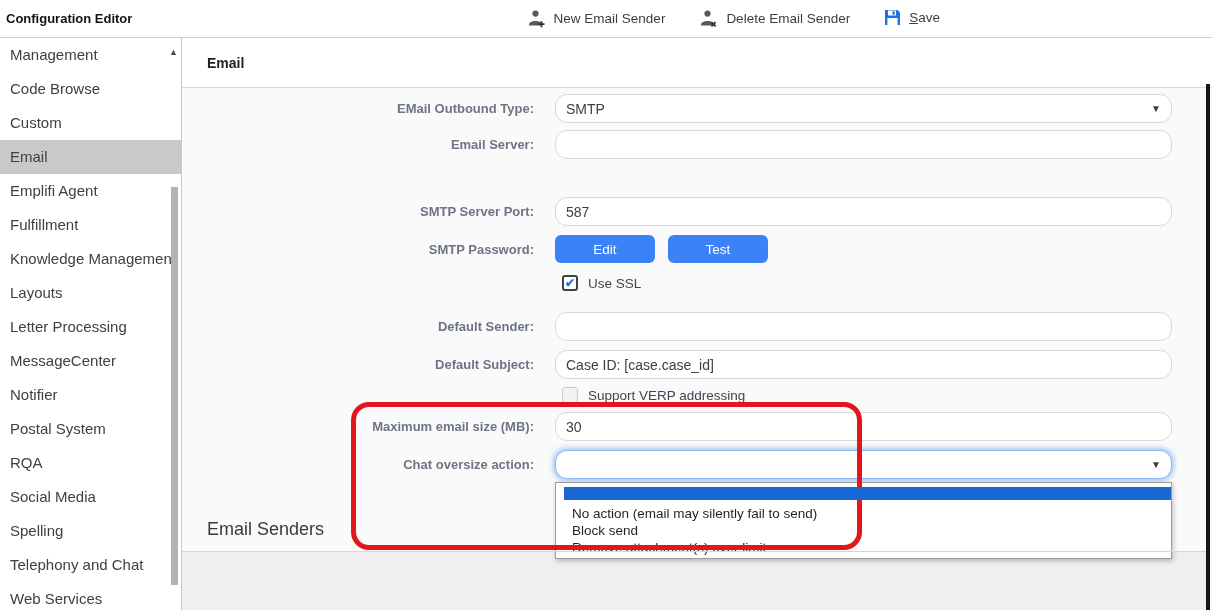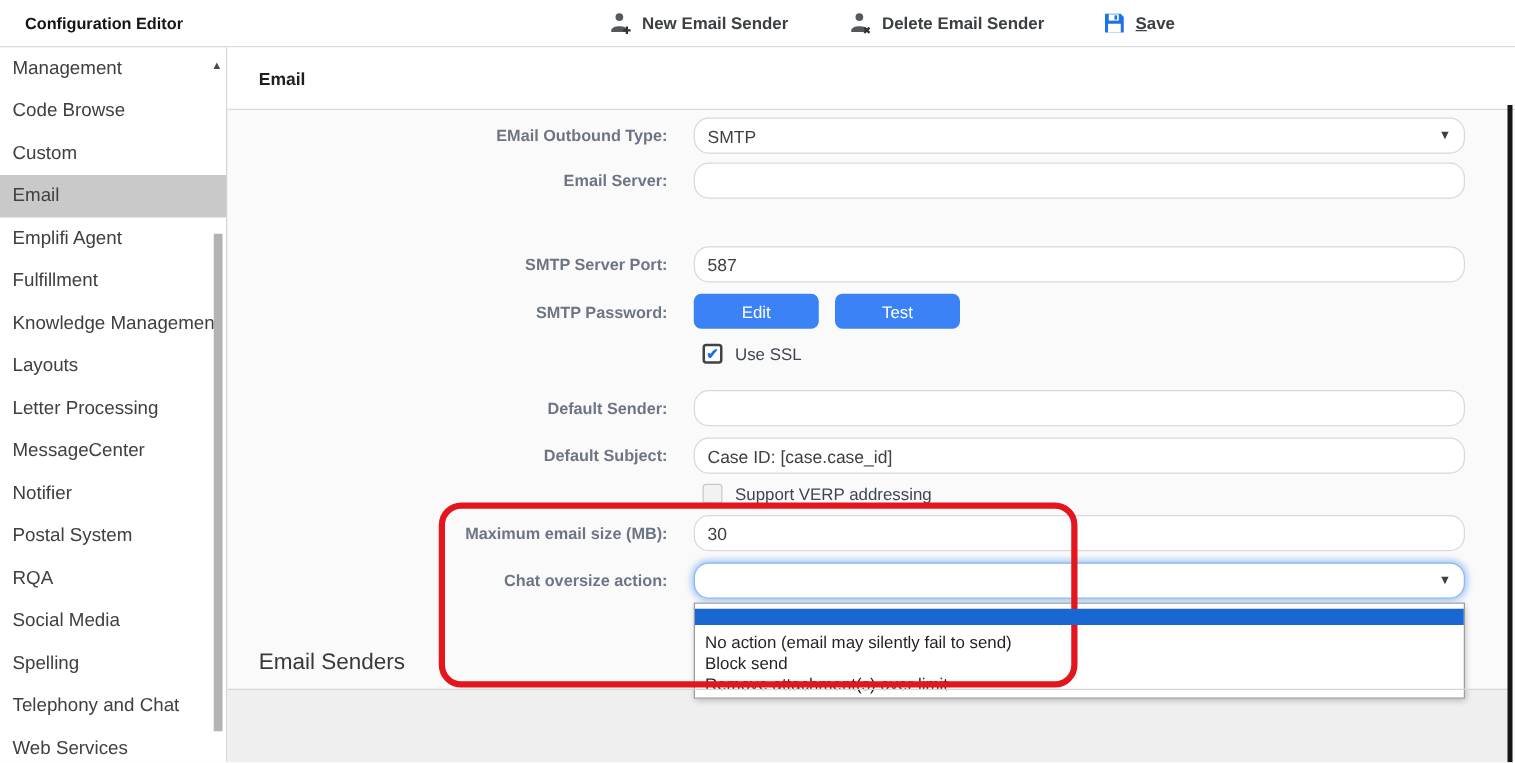--- a/index.html
+++ b/index.html
@@ -5,24 +5,24 @@
   * { margin:0; padding:0; box-sizing:border-box; }
   html,body { background:#fff; }
   .app {
     position:relative; width:1212px; height:610px; overflow:hidden;
     background:#fff; font-family:"Liberation Sans", sans-serif; color:#3c4043;
   }
 
   
   .topbar {
     position:absolute; top:0; left:0; right:0; height:38px; background:#fff;
-    border-bottom:1px solid #cfcfcf; display:flex; align-items:center; padding-left:20px;
+    border-bottom:1px solid #cfcfcf; display:flex; align-items:center; padding-left:6px;
   }
   .topbar-title { font-size:13px; font-weight:bold; color:#141414; }
-  .toolbar { margin-left:auto; margin-right:272px; display:flex; align-items:center; gap:48px;font-weight:bold; }
+  .toolbar { margin-left:auto; margin-right:272px; display:flex; align-items:flex-start; gap:34px; }
   .tbtn { display:flex; align-items:center; gap:8px; font-size:13.5px; color:#3c4043; cursor:pointer; }
   .tbtn svg { display:block; }
   .u { text-decoration:underline; }
 
   
   .sidebar {
     position:absolute; top:38px; left:0; width:182px; bottom:0; background:#fff;
     border-right:1px solid #c9c9c9;
   }
   .side-item {
@@ -71,21 +71,21 @@
     flex:none;
   }
   .cb.checked { background:#fff; border:2px solid #3f4348; }
   .cb.checked::after { content:"✔"; color:#1a6ee8; font-size:12px; font-weight:bold; line-height:12px; }
   .cb.unchecked { background:#f2f2f2; border:1px solid #c9c9c9; }
   .cb-label { margin-left:10px; font-size:13.5px; color:#3f4652; }
 
   
   .droplist {
     position:absolute; top:32px; left:0; right:0; background:#fff;
-    border:1px solid #9c9c9c; padding:4px 0 2px 0; box-shadow:1px 2px 5px rgba(0,0,0,.25);
+    border:1px solid #9c9c9c; padding:4px 0 2px 8px; box-shadow:1px 2px 5px rgba(0,0,0,.25);
   }
   .opt-blank { height:13px; background:#1967d2; margin-bottom:5px; position:relative; z-index:20; }
   .opt { font-size:13.5px; color:#1f2124; line-height:15px; padding:1px 8px; white-space:nowrap; cursor:pointer; }
 
   
   .section-heading { margin-top:40px; padding-left:25px; font-size:18px; color:#38393b; }
   .annotation {
     position:absolute; left:169px; top:364px; width:511px; height:148px;
     border:5px solid #e3151d; border-radius:18px; z-index:6; pointer-events:none;
   }

